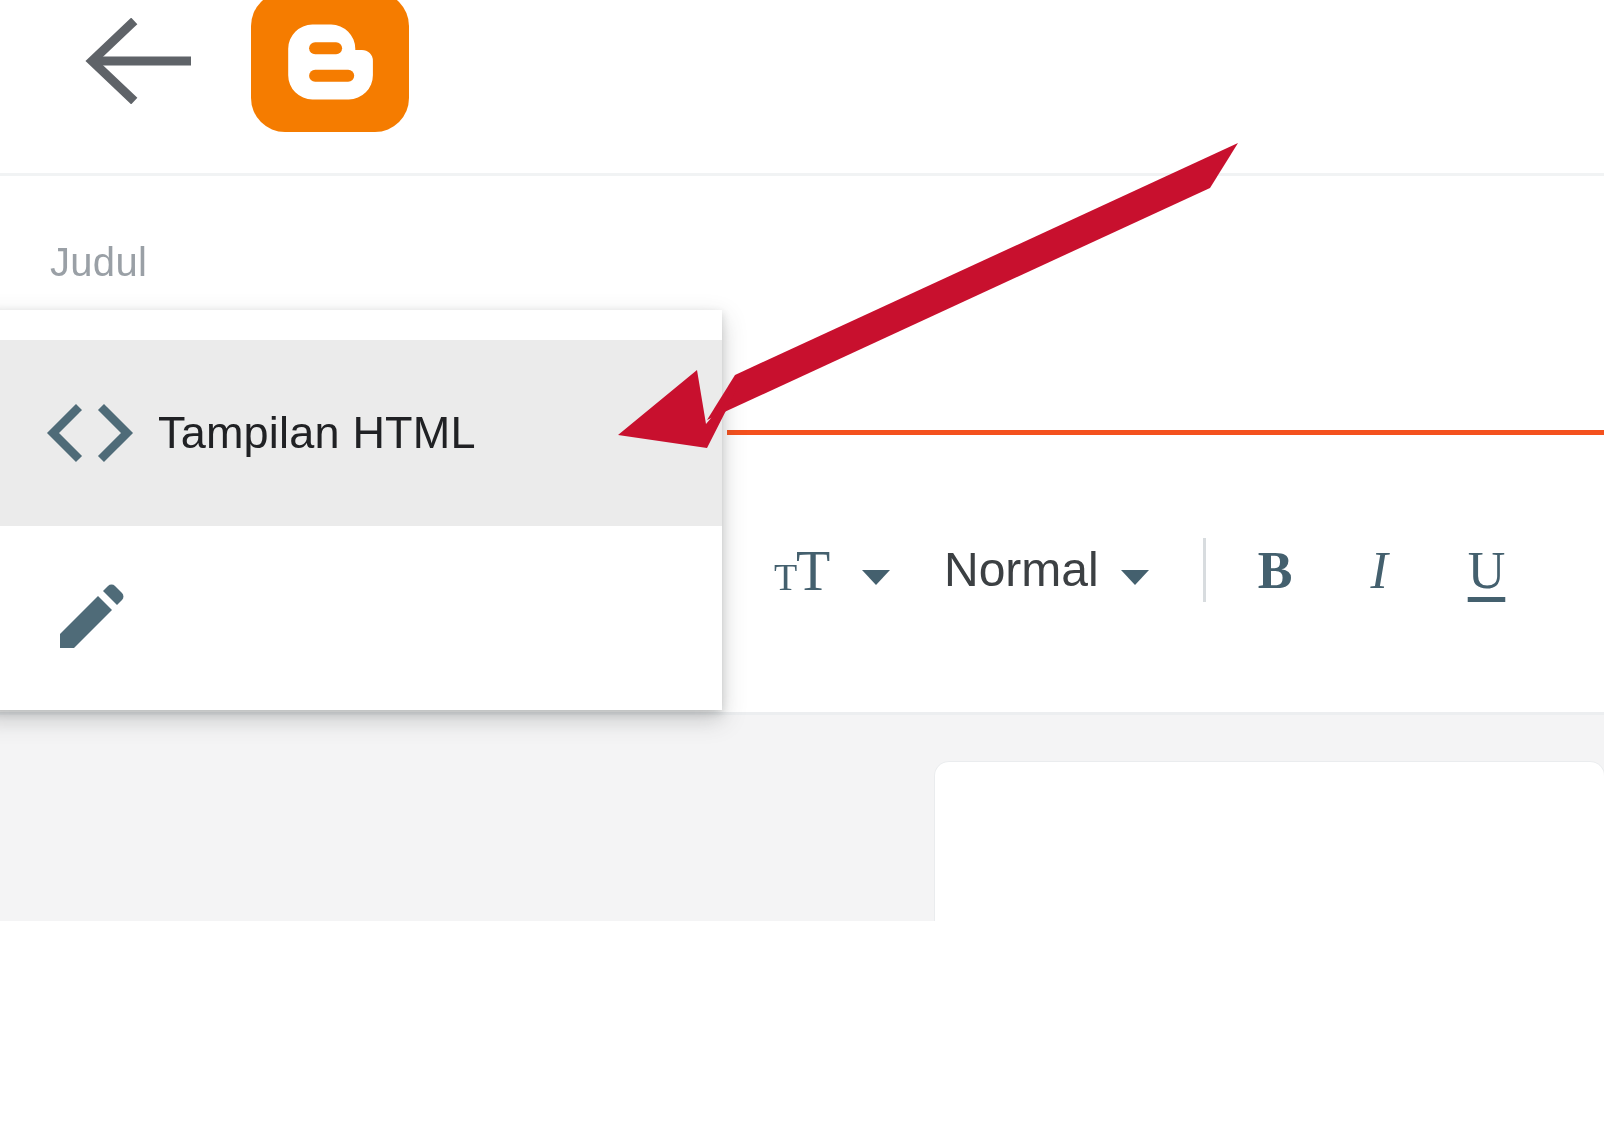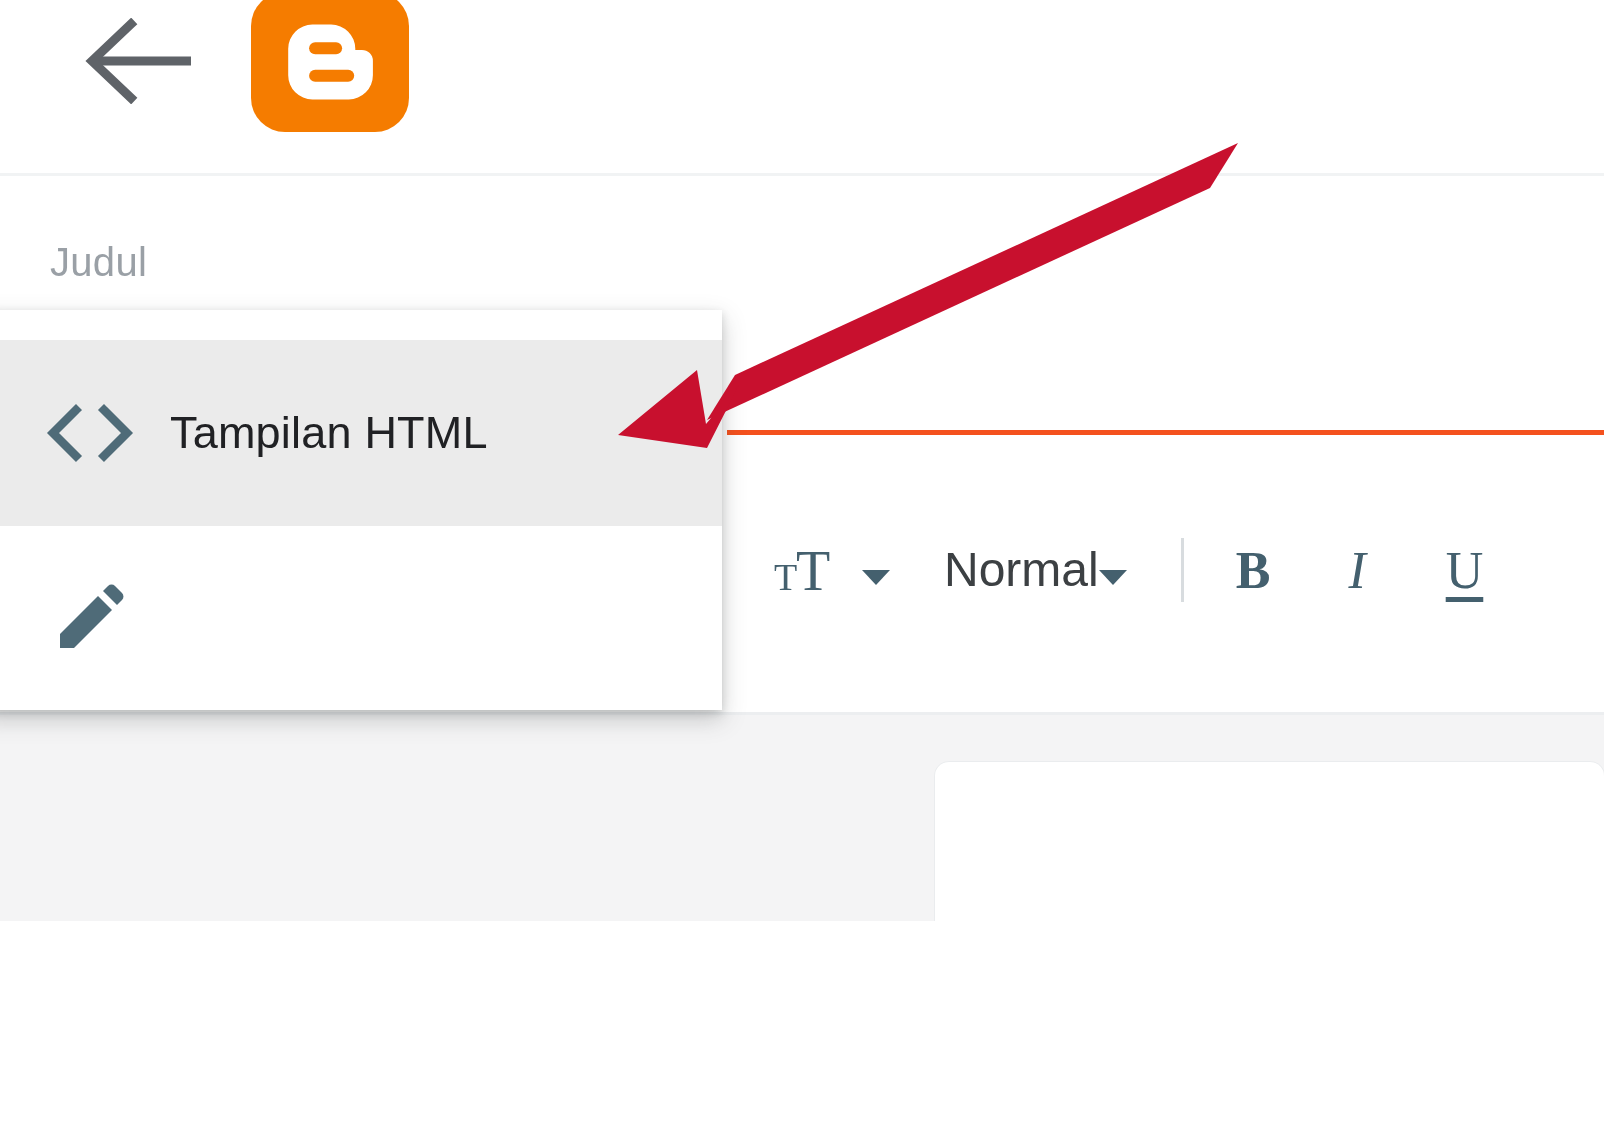--- a/index.html
+++ b/index.html
@@ -119,20 +119,21 @@
   }
   .tb-caret {
     width: 0; height: 0;
     border-left: 14px solid transparent;
     border-right: 14px solid transparent;
     border-top: 15px solid #44606e;
     margin-top: 14px;
   }
   .tb-style {
     margin-left: 54px;
+    gap: 22px;
   }
   .tb-style-label {
     font-size: 48px;
     color: #3c4043;
     line-height: 1;
     white-space: nowrap;
   }
   .tb-divider {
     width: 3px;
     height: 64px;
@@ -220,21 +221,21 @@
     width: 96px;
     margin-left: 60px;
     display: flex;
     align-items: center;
     justify-content: center;
     flex: none;
   }
   .menu-label {
     font-size: 45px;
     color: #202124;
-    margin-left: 32px;
+    margin-left: 20px;
     white-space: nowrap;
     letter-spacing: 0.2px;
   }
 
   
   .annot-arrow {
     position: absolute;
     left: 0; top: 0;
     width: 1604px;
     height: 1128px;

